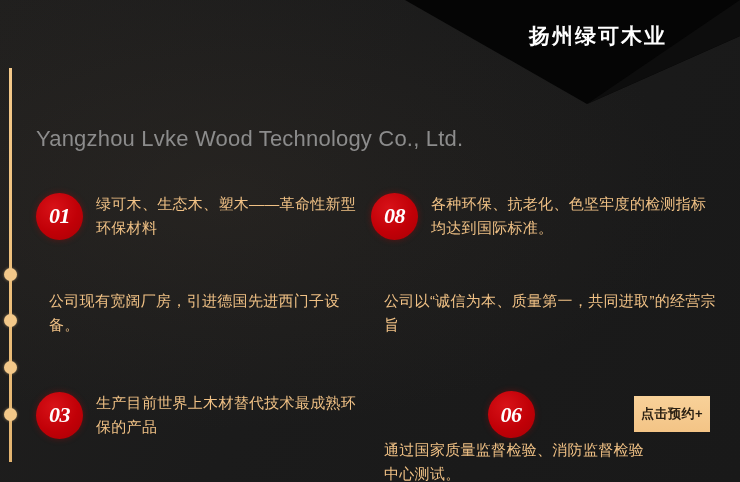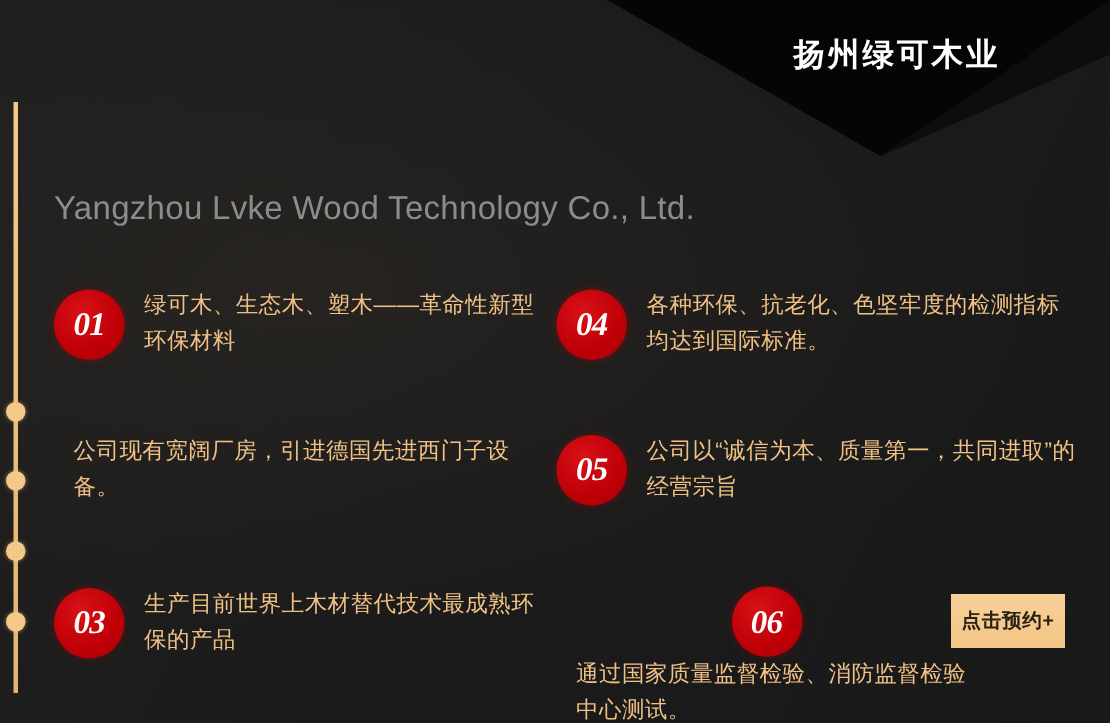--- a/index.html
+++ b/index.html
@@ -180,26 +180,25 @@
   <div class="feature" id="feature-2">
     <div class="feature-text">公司现有宽阔厂房，引进德国先进西门子设备。</div>
   </div>
 
   <div class="feature" id="feature-3">
     <div class="badge">03</div>
     <div class="feature-text">生产目前世界上木材替代技术最成熟环保的产品</div>
   </div>
 
   <div class="feature" id="feature-4">
-    <div class="badge">04</div>
+    <div class="badge">08</div>
     <div class="feature-text">各种环保、抗老化、色坚牢度的检测指标均达到国际标准。</div>
   </div>
 
   <div class="feature" id="feature-5">
-    <div class="badge">05</div>
     <div class="feature-text">公司以“诚信为本、质量第一，共同进取”的经营宗旨</div>
   </div>
 
   <div class="feature" id="feature-6">
     <div class="badge">06</div>
     <div class="feature-text">通过国家质量监督检验、消防监督检验中心测试。</div>
   </div>
 
   <div id="cta-button">点击预约+</div>
 

